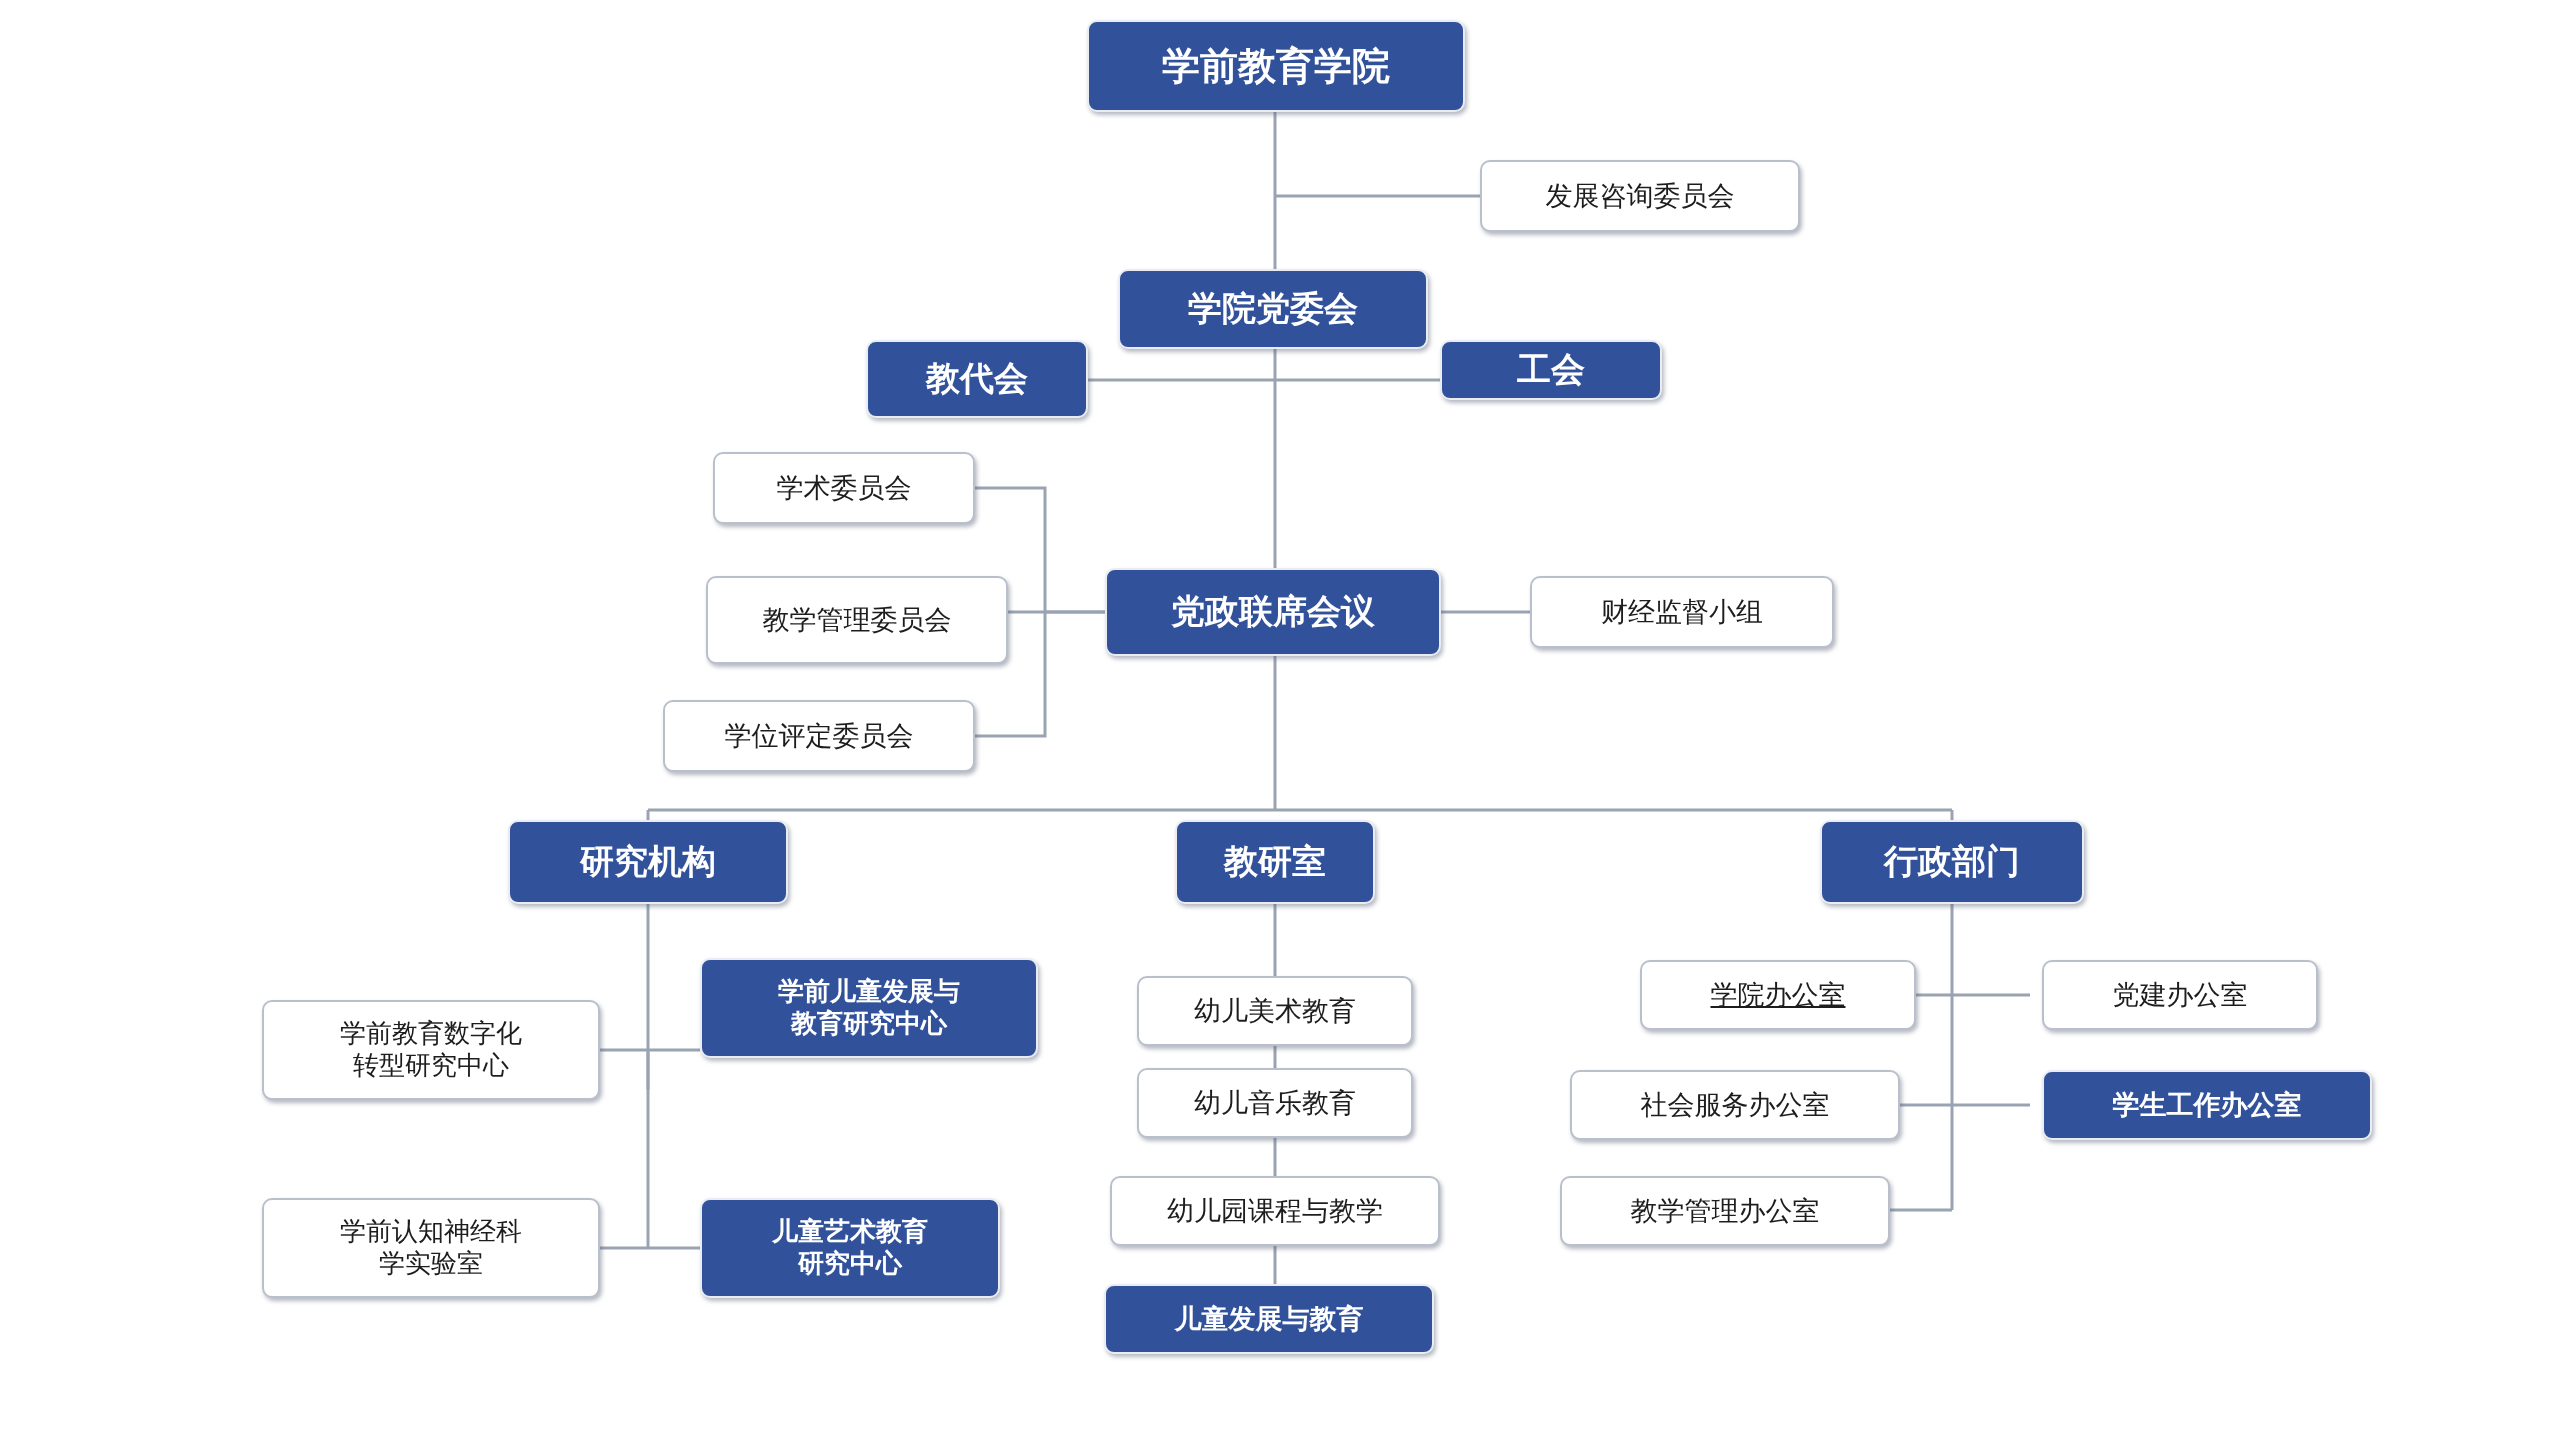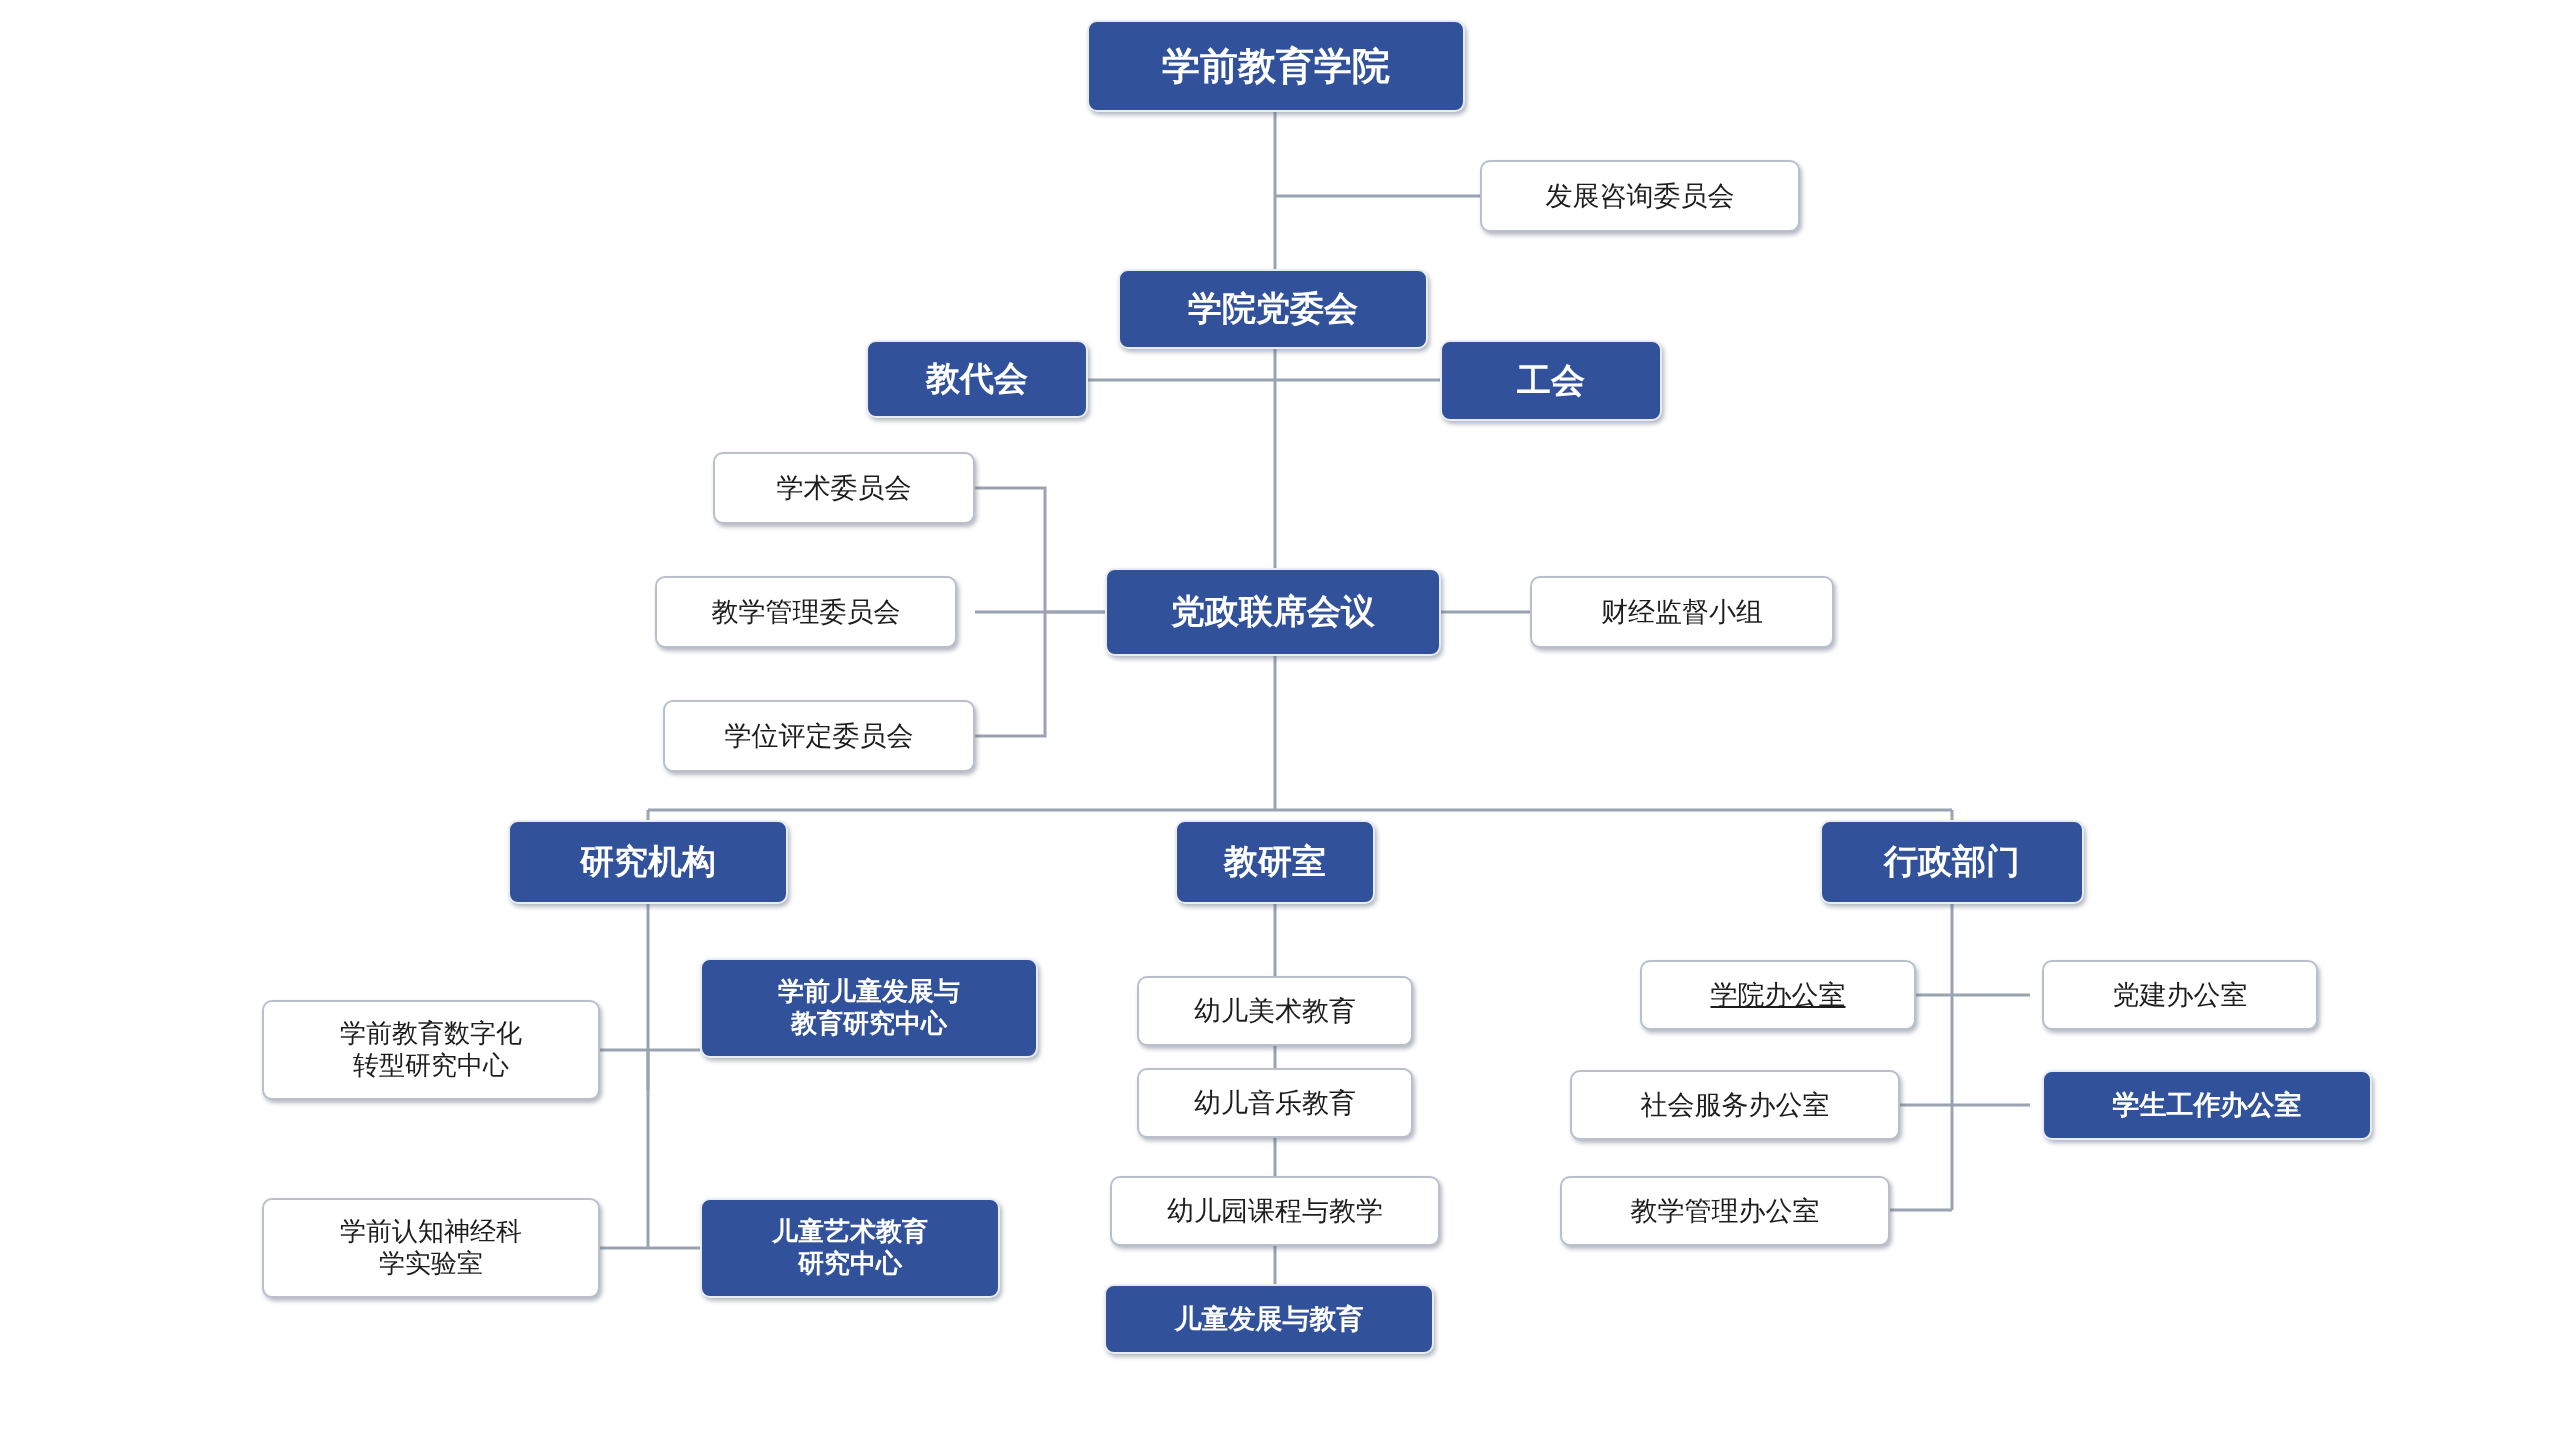--- a/index.html
+++ b/index.html
@@ -103,29 +103,29 @@
   </div>
 
   <div class="node primary s-lg" style="left:1118px; top:269px; width:310px; height:80px;">
     <span>学院党委会</span>
   </div>
 
   <div class="node primary s-lg" style="left:866px; top:340px; width:222px; height:78px;">
     <span>教代会</span>
   </div>
 
-  <div class="node primary s-lg" style="left:1440px; top:340px; width:222px; height:81px;">
+  <div class="node primary s-lg" style="left:1440px; top:340px; width:222px; height:60px;">
     <span>工会</span>
   </div>
 
   <div class="node plain s-sm" style="left:713px; top:452px; width:262px; height:72px;">
     <span>学术委员会</span>
   </div>
 
-  <div class="node plain s-sm" style="left:655px; top:576px; width:302px; height:72px;">
+  <div class="node plain s-sm" style="left:706px; top:576px; width:302px; height:88px;">
     <span>教学管理委员会</span>
   </div>
 
   <div class="node plain s-sm" style="left:663px; top:700px; width:312px; height:72px;">
     <span>学位评定委员会</span>
   </div>
 
   <div class="node primary s-lg" style="left:1105px; top:568px; width:336px; height:88px;">
     <span>党政联席会议</span>
   </div>

